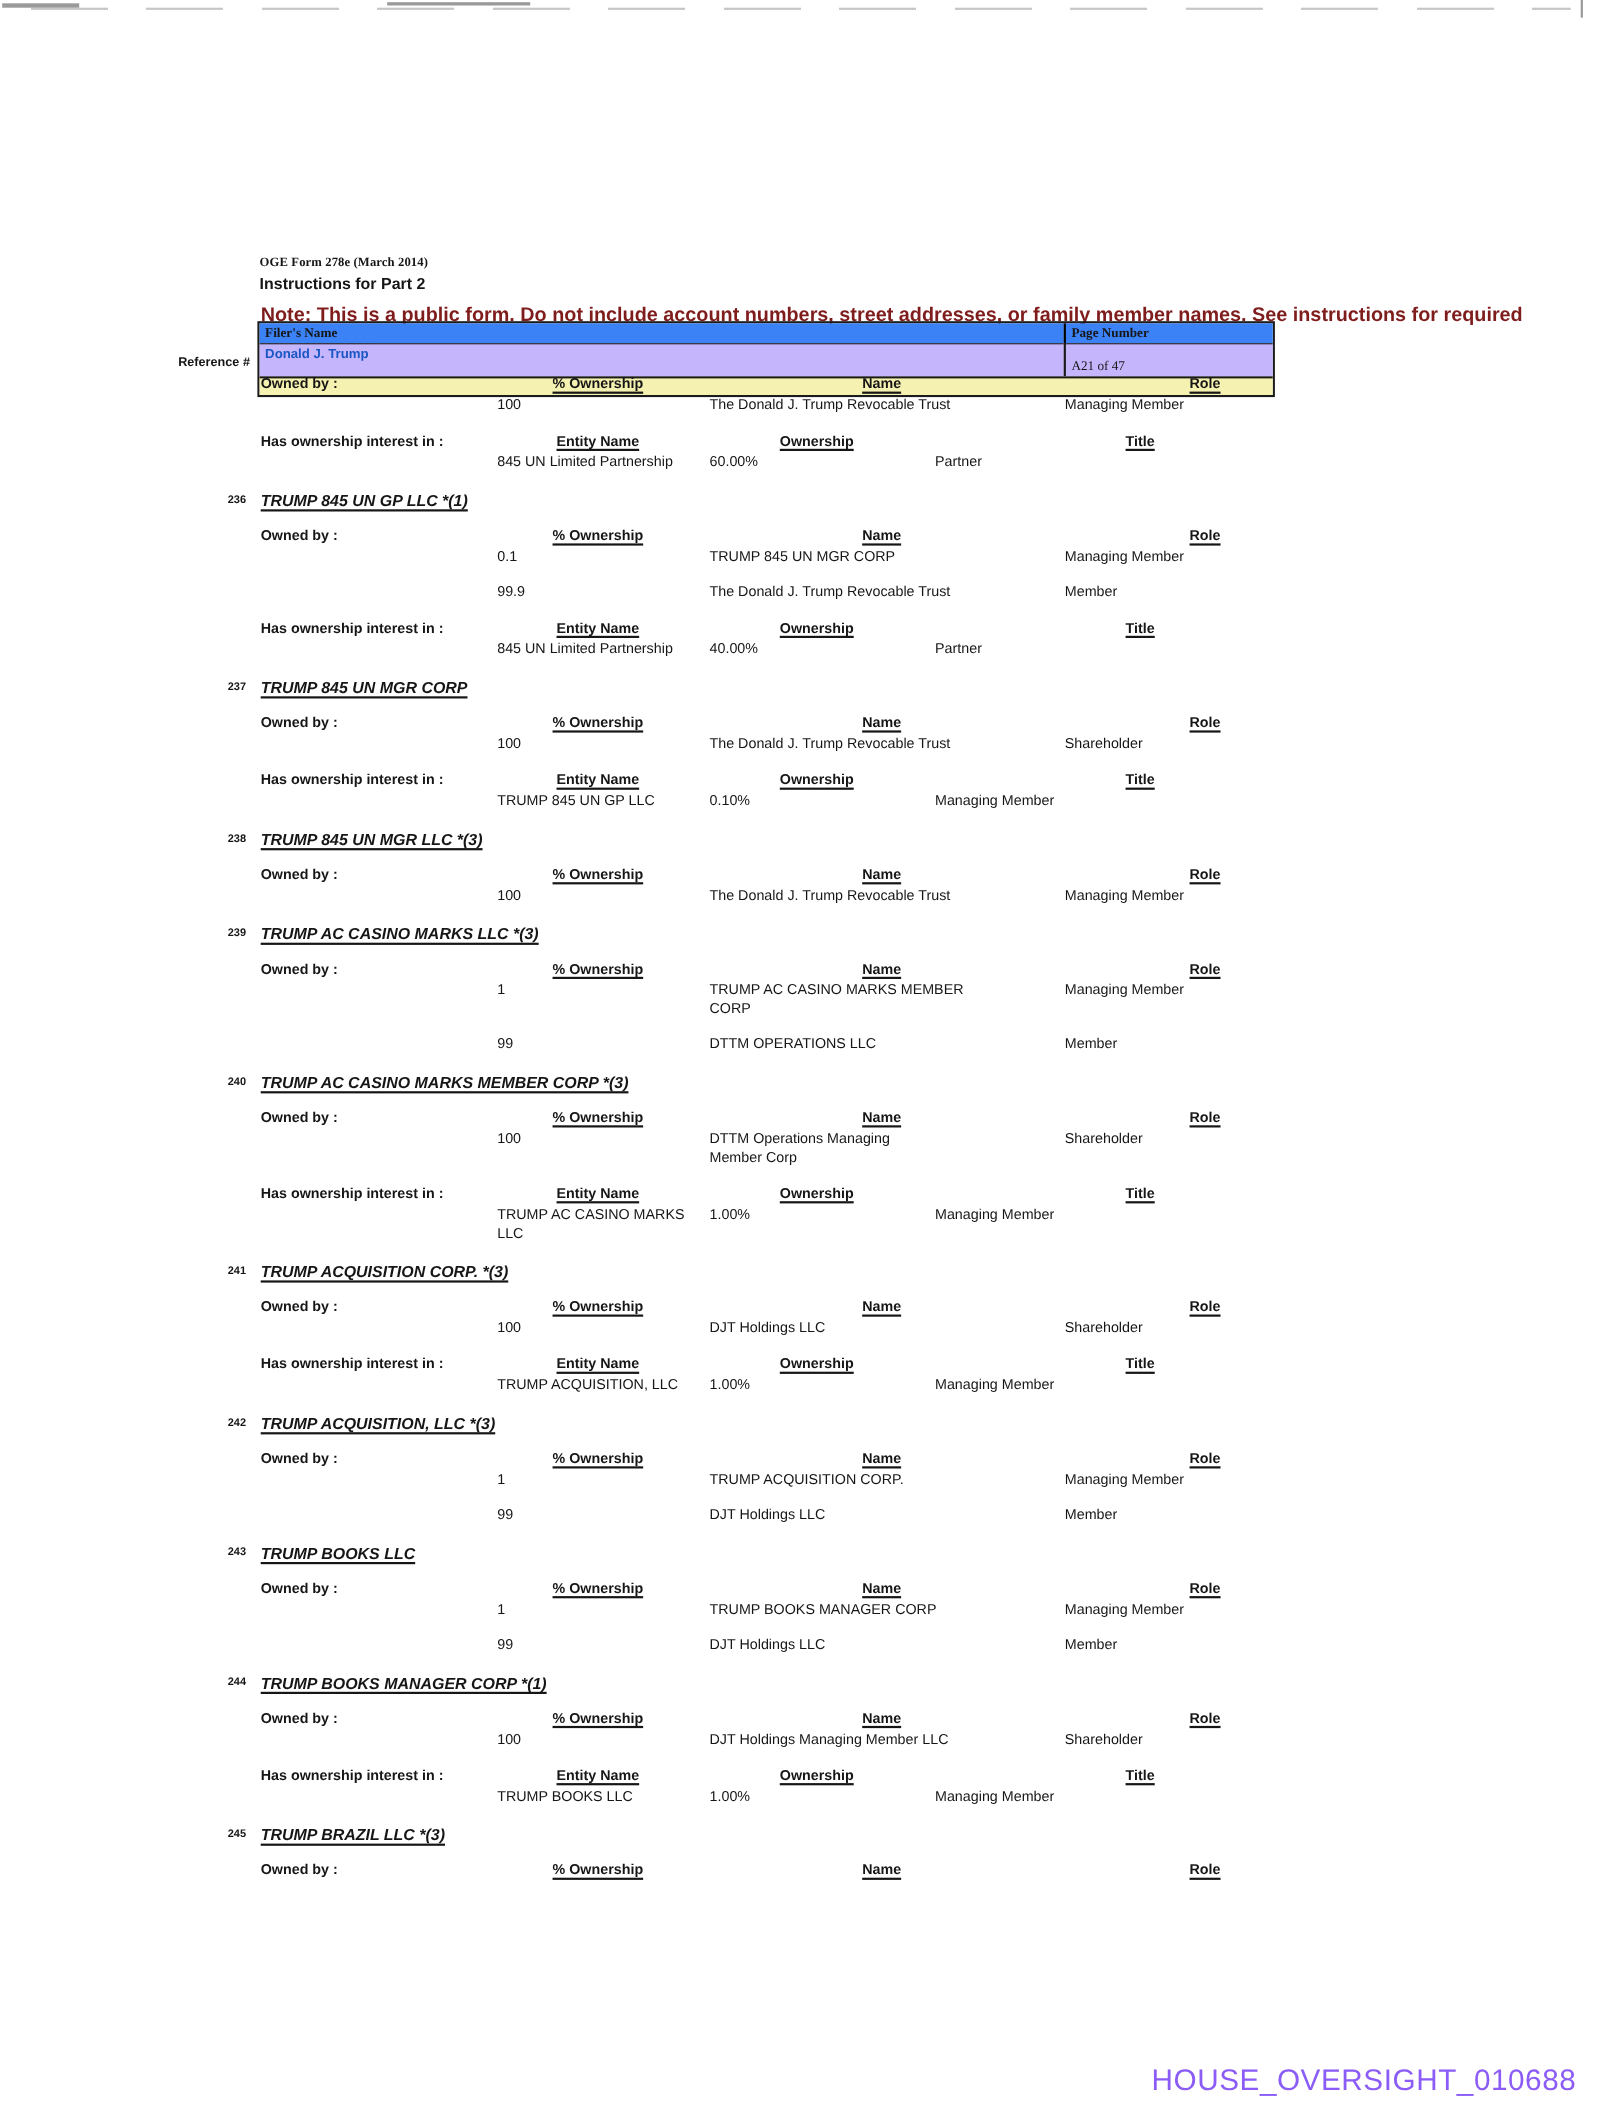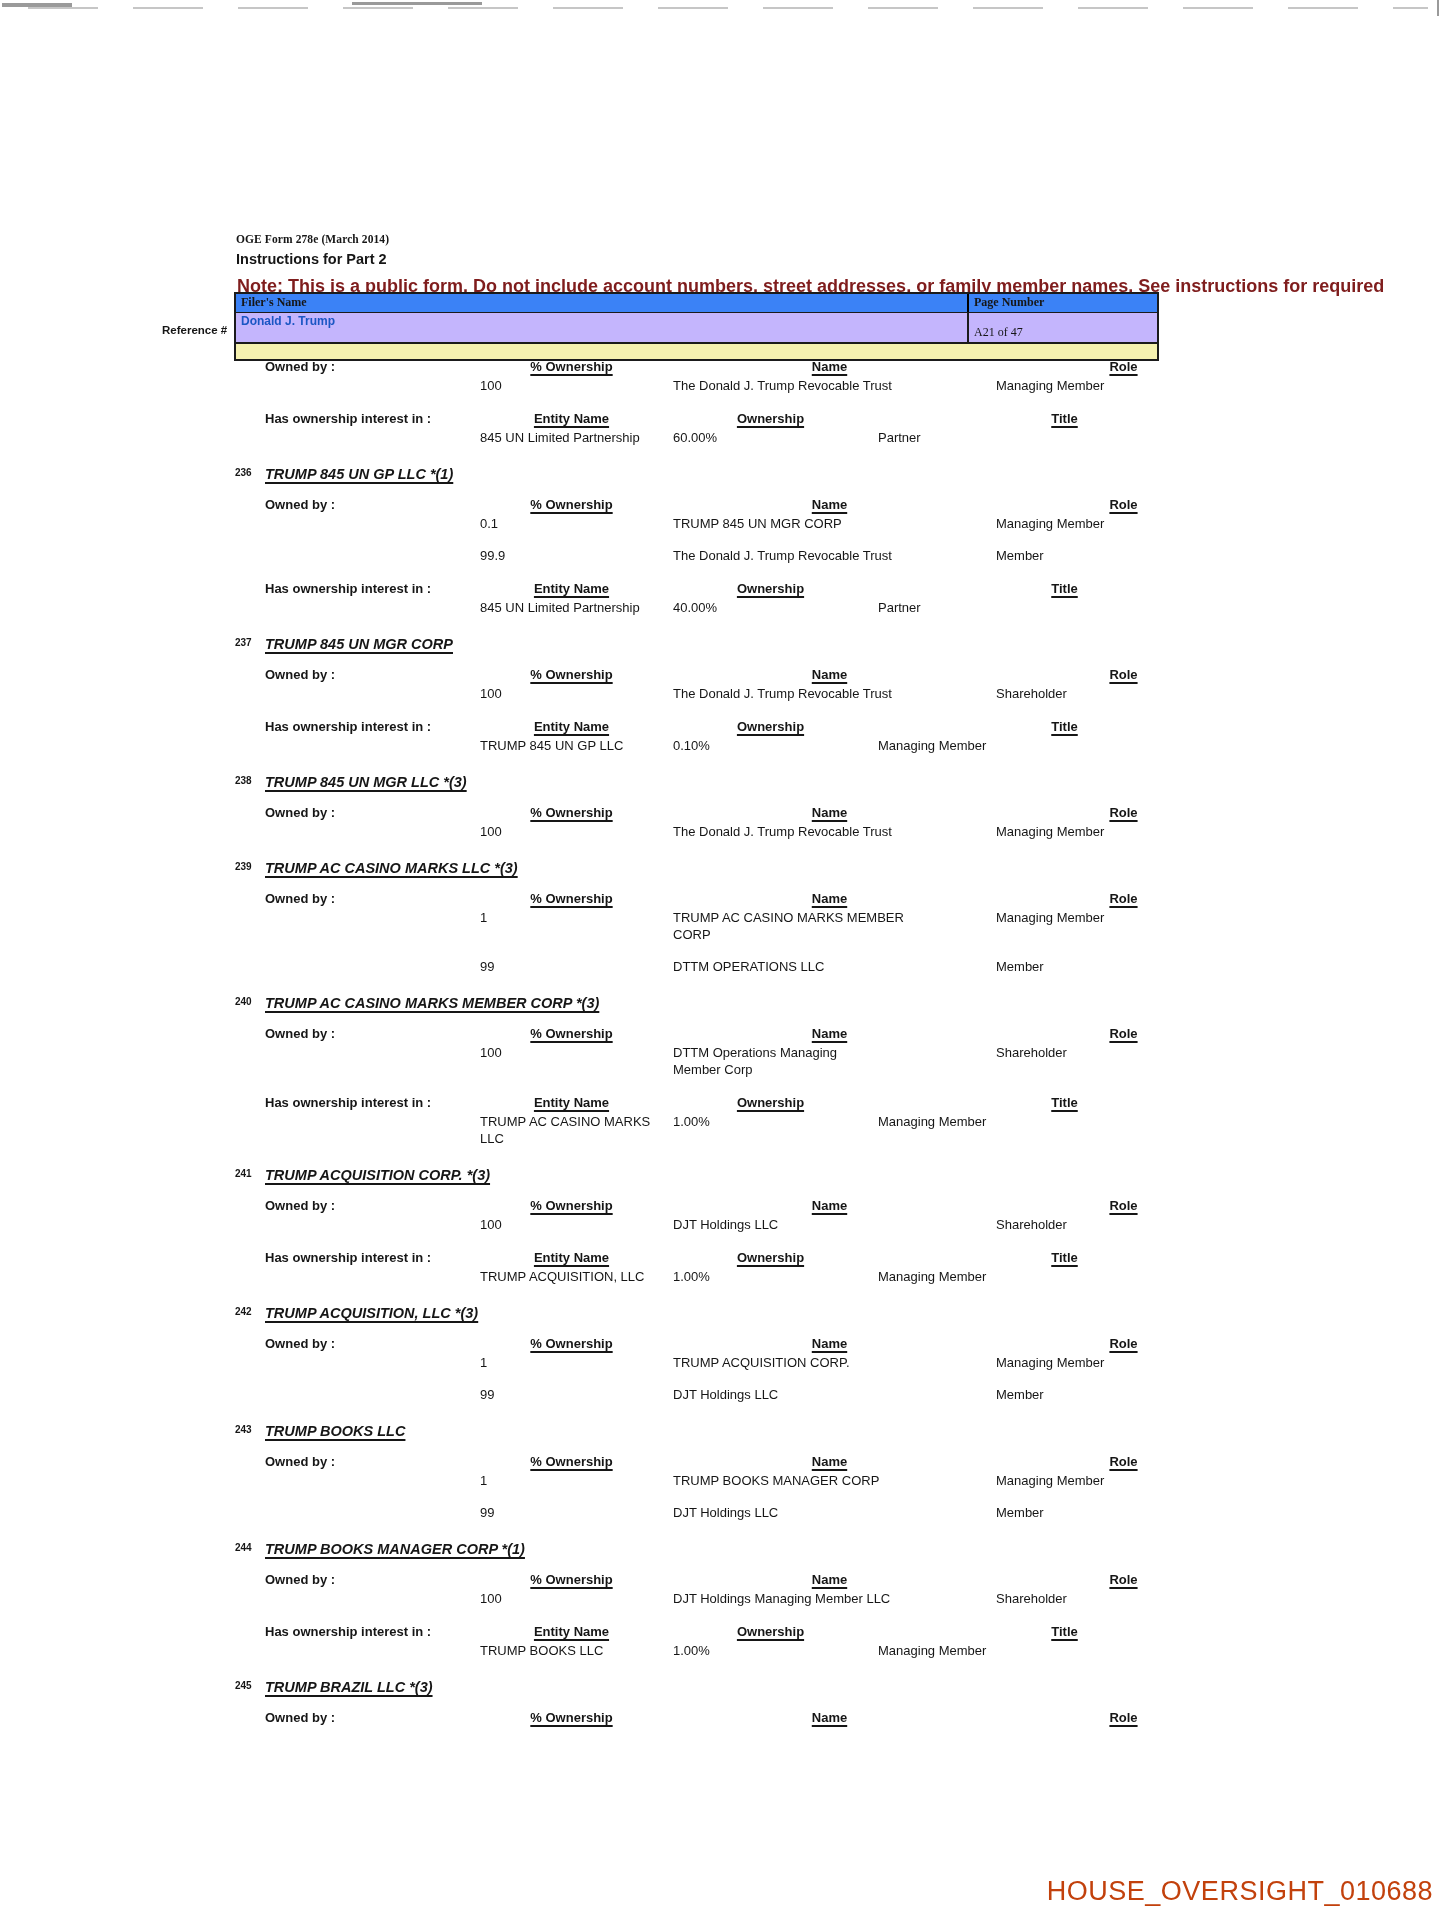--- a/index.html
+++ b/index.html
@@ -22,40 +22,40 @@
   .ft-cell { padding:1px 5px 2px 5px; }
   .ft-head { background:#3b82f6; font-family:"Liberation Serif", serif; font-weight:bold; }
   .ft-head.right { border-left:2px solid #000000; }
   .ft-val { background:#c4b5fd; border-top:1.5px solid #1b1b1b; }
   .filer-name { color:#1a56c4; font-weight:bold; font-size:12px; }
   .page-no { font-family:"Liberation Serif", serif; font-size:12px; border-left:2px solid #1b1b1b; padding-top:12px; }
   .ft-ref { background:#f5f1b0; height:15px; border-top:2px solid #1b1b1b; }
   .ref-label { position:absolute; left:162px; top:324px; font-size:11.5px; font-weight:bold; }
 
   
-  .content { position:absolute; left:0; top:358px; width:1233px;margin-left:28px; }
+  .content { position:absolute; left:0; top:340px; width:1233px; }
   .entry { }
   .entry-heading { position:relative; padding-left:237px; margin:20px 0 14px 0; font-size:14.5px; font-weight:bold; font-style:italic; }
   .entry-num { position:absolute; left:207px; top:1px; font-size:10px; font-style:normal; }
   .entry-title { text-decoration:underline; text-decoration-thickness:2px; text-underline-offset:3px; }
 
   .grid { display:grid; padding-left:237px; font-size:13px; line-height:17px; }
   .grid.owners { grid-template-columns: 215px 193px 323px 1fr; }
   .grid.interests { grid-template-columns: 215px 193px 205px 1fr; }
   .rowlabel { font-weight:bold; }
   .colhdr { font-weight:bold; text-decoration:underline; text-decoration-thickness:1.5px; text-underline-offset:2.5px;text-align:center; }
   .hdr-row { margin-top:0; }
   .interest-hdr { margin-top:16px; }
   .val-row { margin-top:2px; }
   .val-row + .val-row { margin-top:15px; }
   .cell { padding-right:10px; }
   .cell.name { white-space:pre-line; max-width:300px; }
 
   
-  .footer-id { position:absolute; top:1876px; right:20px; font-size:27px; letter-spacing:0.5px; color:#c2410c; }
+  .footer-id { position:absolute; top:1876px; right:20px; font-size:27px; letter-spacing:0.5px; color:#8b5cf6; }
 </style>
 </head>
 <body>
 
 <div class="scan-line" style="left:28px; top:7px; width:1400px; height:2px; background:repeating-linear-gradient(90deg,#c6c6c6 0 70px, transparent 70px 105px);"></div>
 <div class="scan-line dark" style="left:2px; top:3px; width:70px; height:4px;"></div>
 <div class="scan-line dark" style="left:352px; top:2px; width:130px; height:3px;"></div>
 <div class="scan-line dark" style="left:1437px; top:0px; width:2px; height:16px;"></div>
 
 <div class="form-line">OGE Form 278e (March 2014)</div>

